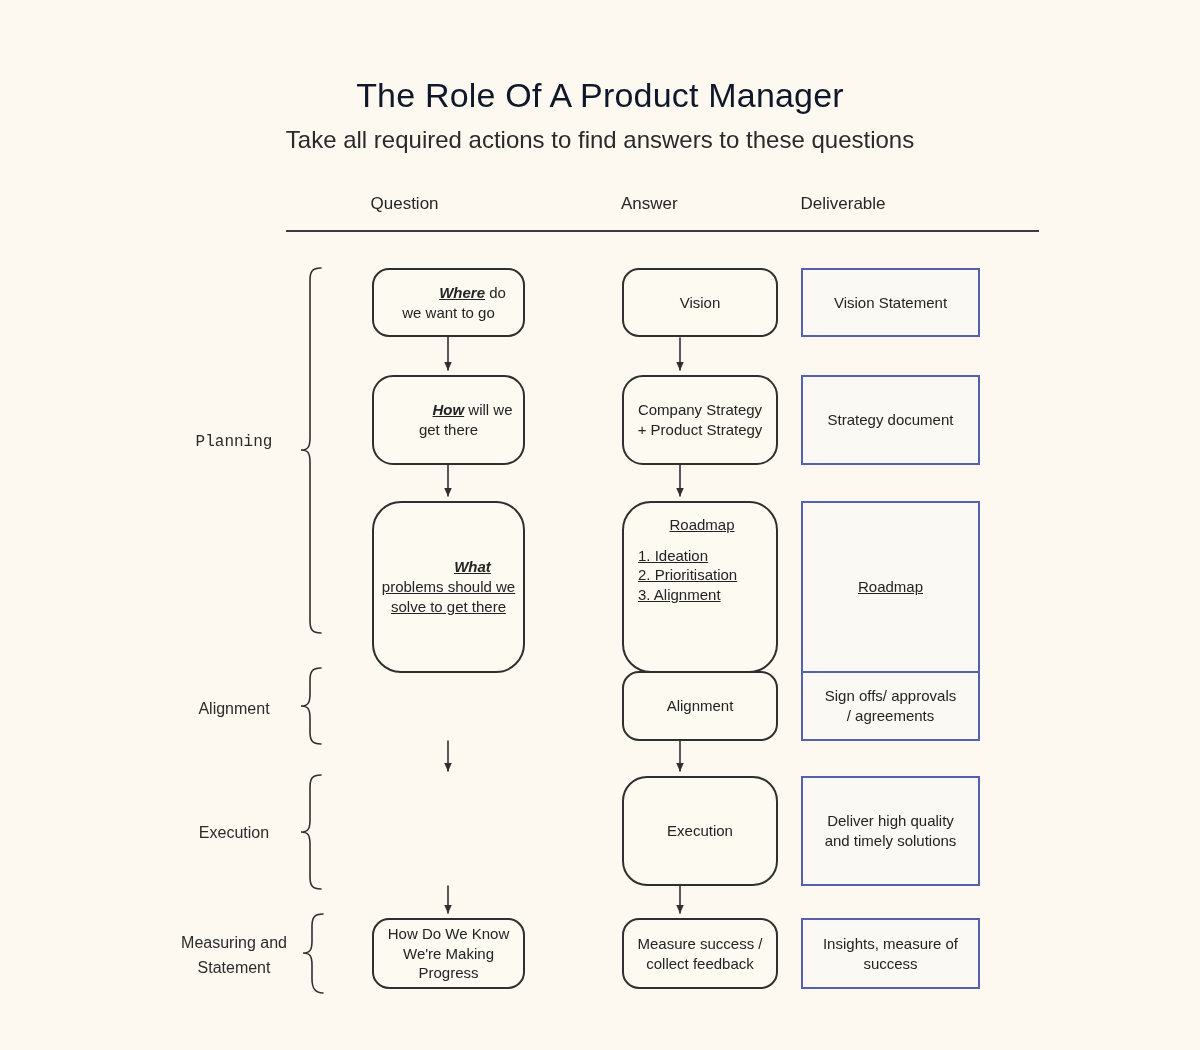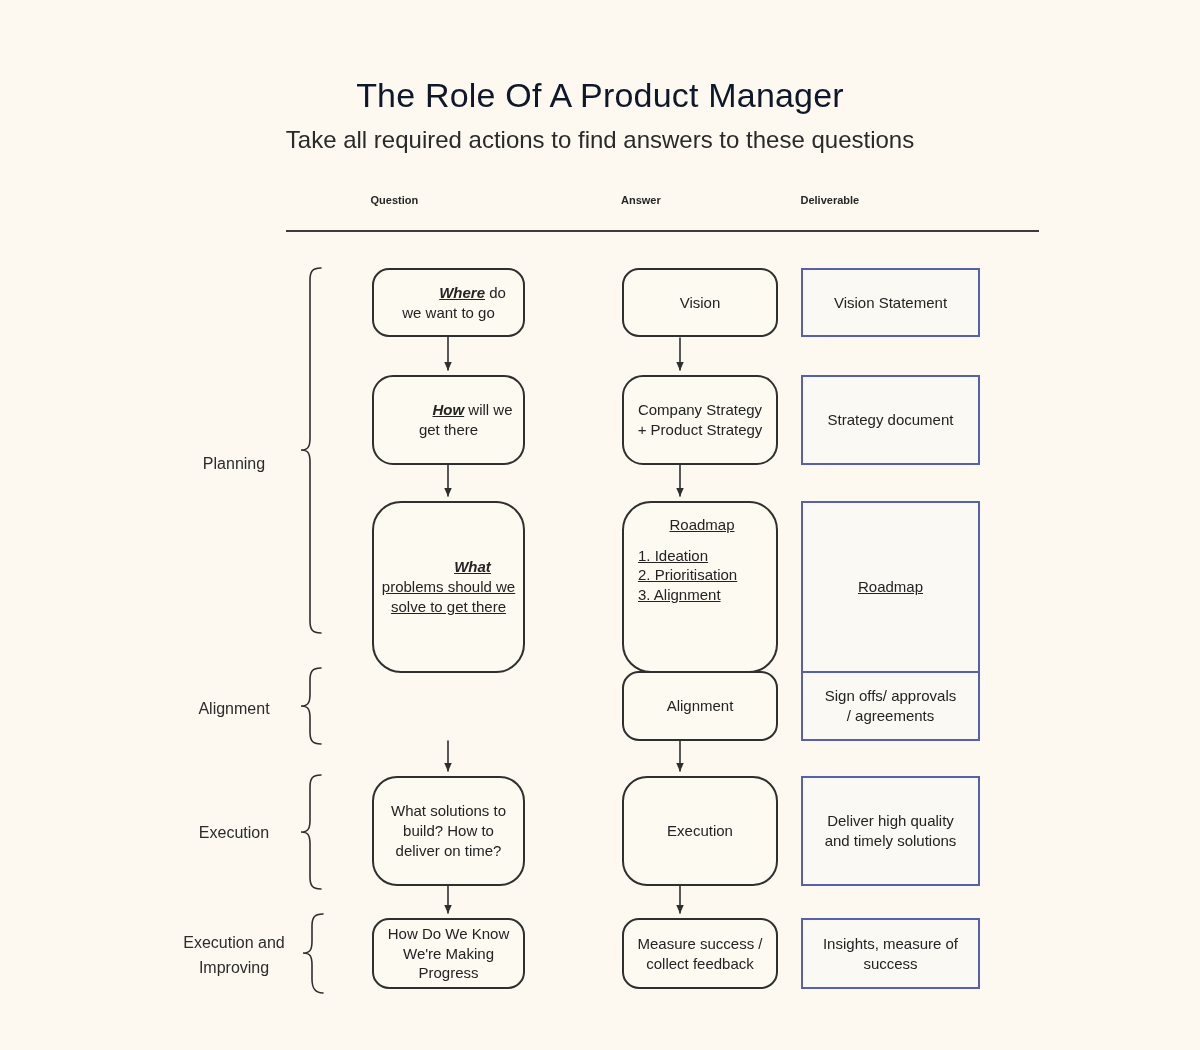--- a/index.html
+++ b/index.html
@@ -28,34 +28,34 @@
     position:absolute; top:76px; left:0; width:1200px;
     text-align:center; font-size:34px; font-weight:400; color:#0f172a;
     letter-spacing:0.2px;
   }
   .subtitle{
     position:absolute; top:126px; left:0; width:1200px;
     text-align:center; font-size:24px; font-weight:400; color:#2a2a2a;
   }
   .col-header{
     position:absolute; top:194px; transform:translateX(-50%);
-    font-size:11px; font-weight:700; color:#262626;
+    font-size:17px; font-weight:400; color:#262626;
   }
   .col-header.q{left:447px;}
   .col-header.a{left:679px;}
   .col-header.d{left:890px;}
   .header-rule{
     position:absolute; top:230px; left:286px; width:753px; height:2px;
     background:var(--line);
   }
   .group-label{
     position:absolute; left:159px; width:150px;
     text-align:center; font-size:16px; line-height:1.55; color:#2b2b2b;
   }
-  .gl-planning{top:452px;}
+  .gl-planning{top:430px;font-family:Liberation Mono, monospace;}
   .gl-alignment{top:697px;}
   .gl-execution{top:821px;}
   .gl-measuring{top:931px;}
   .box{
     position:absolute;
     display:flex; align-items:center; justify-content:center;
     text-align:center; font-size:15px; line-height:1.32;
     padding:3px 6px;
   }
   .box .btext{white-space:pre-line;}
@@ -106,21 +106,21 @@
   <div class="subtitle">Take all required actions to find answers to these questions</div>
 
   <div class="col-header q">Question</div>
   <div class="col-header a">Answer</div>
   <div class="col-header d">Deliverable</div>
   <div class="header-rule"></div>
 
   <div class="group-label gl-planning">Planning</div>
   <div class="group-label gl-alignment">Alignment</div>
   <div class="group-label gl-execution">Execution</div>
-  <div class="group-label gl-measuring">Execution and Improving</div>
+  <div class="group-label gl-measuring">Measuring and Statement</div>
 
   <svg class="overlay" viewBox="0 0 1200 1050">
     <defs>
       <marker id="arrow" markerWidth="12" markerHeight="10" refX="8.5" refY="4" orient="auto" markerUnits="userSpaceOnUse">
         <path d="M0,0 L9,4 L0,8 Z" class="ahead"></path>
       </marker>
     </defs>
 
     <path class="stroke" d="M 321 268 C 312 268, 310 272, 310 280 L 310 438 C 310 447, 308 450, 301 450 C 308 450, 310 453, 310 462 L 310 621 C 310 629, 312 633, 321 633"></path>
     <path class="stroke" d="M 321 668 C 312 668, 310 672, 310 680 L 310 694 C 310 703, 308 706, 301 706 C 308 706, 310 709, 310 718 L 310 732 C 310 740, 312 744, 321 744"></path>
@@ -177,25 +177,20 @@
   </div>
 
   <div class="box a r4 rounded">
     <div class="btext">Alignment</div>
   </div>
   <div class="box d r4 deliv">
     <div class="btext">Sign offs/ approvals
 / agreements</div>
   </div>
 
-  <div class="box q r5 rounded">
-    <div class="btext">What solutions to
-build? How to
-deliver on time?</div>
-  </div>
   <div class="box a r5 rounded">
     <div class="btext">Execution</div>
   </div>
   <div class="box d r5 deliv">
     <div class="btext">Deliver high quality
 and timely solutions</div>
   </div>
 
   <div class="box q r6 rounded">
     <div class="btext">How Do We Know

